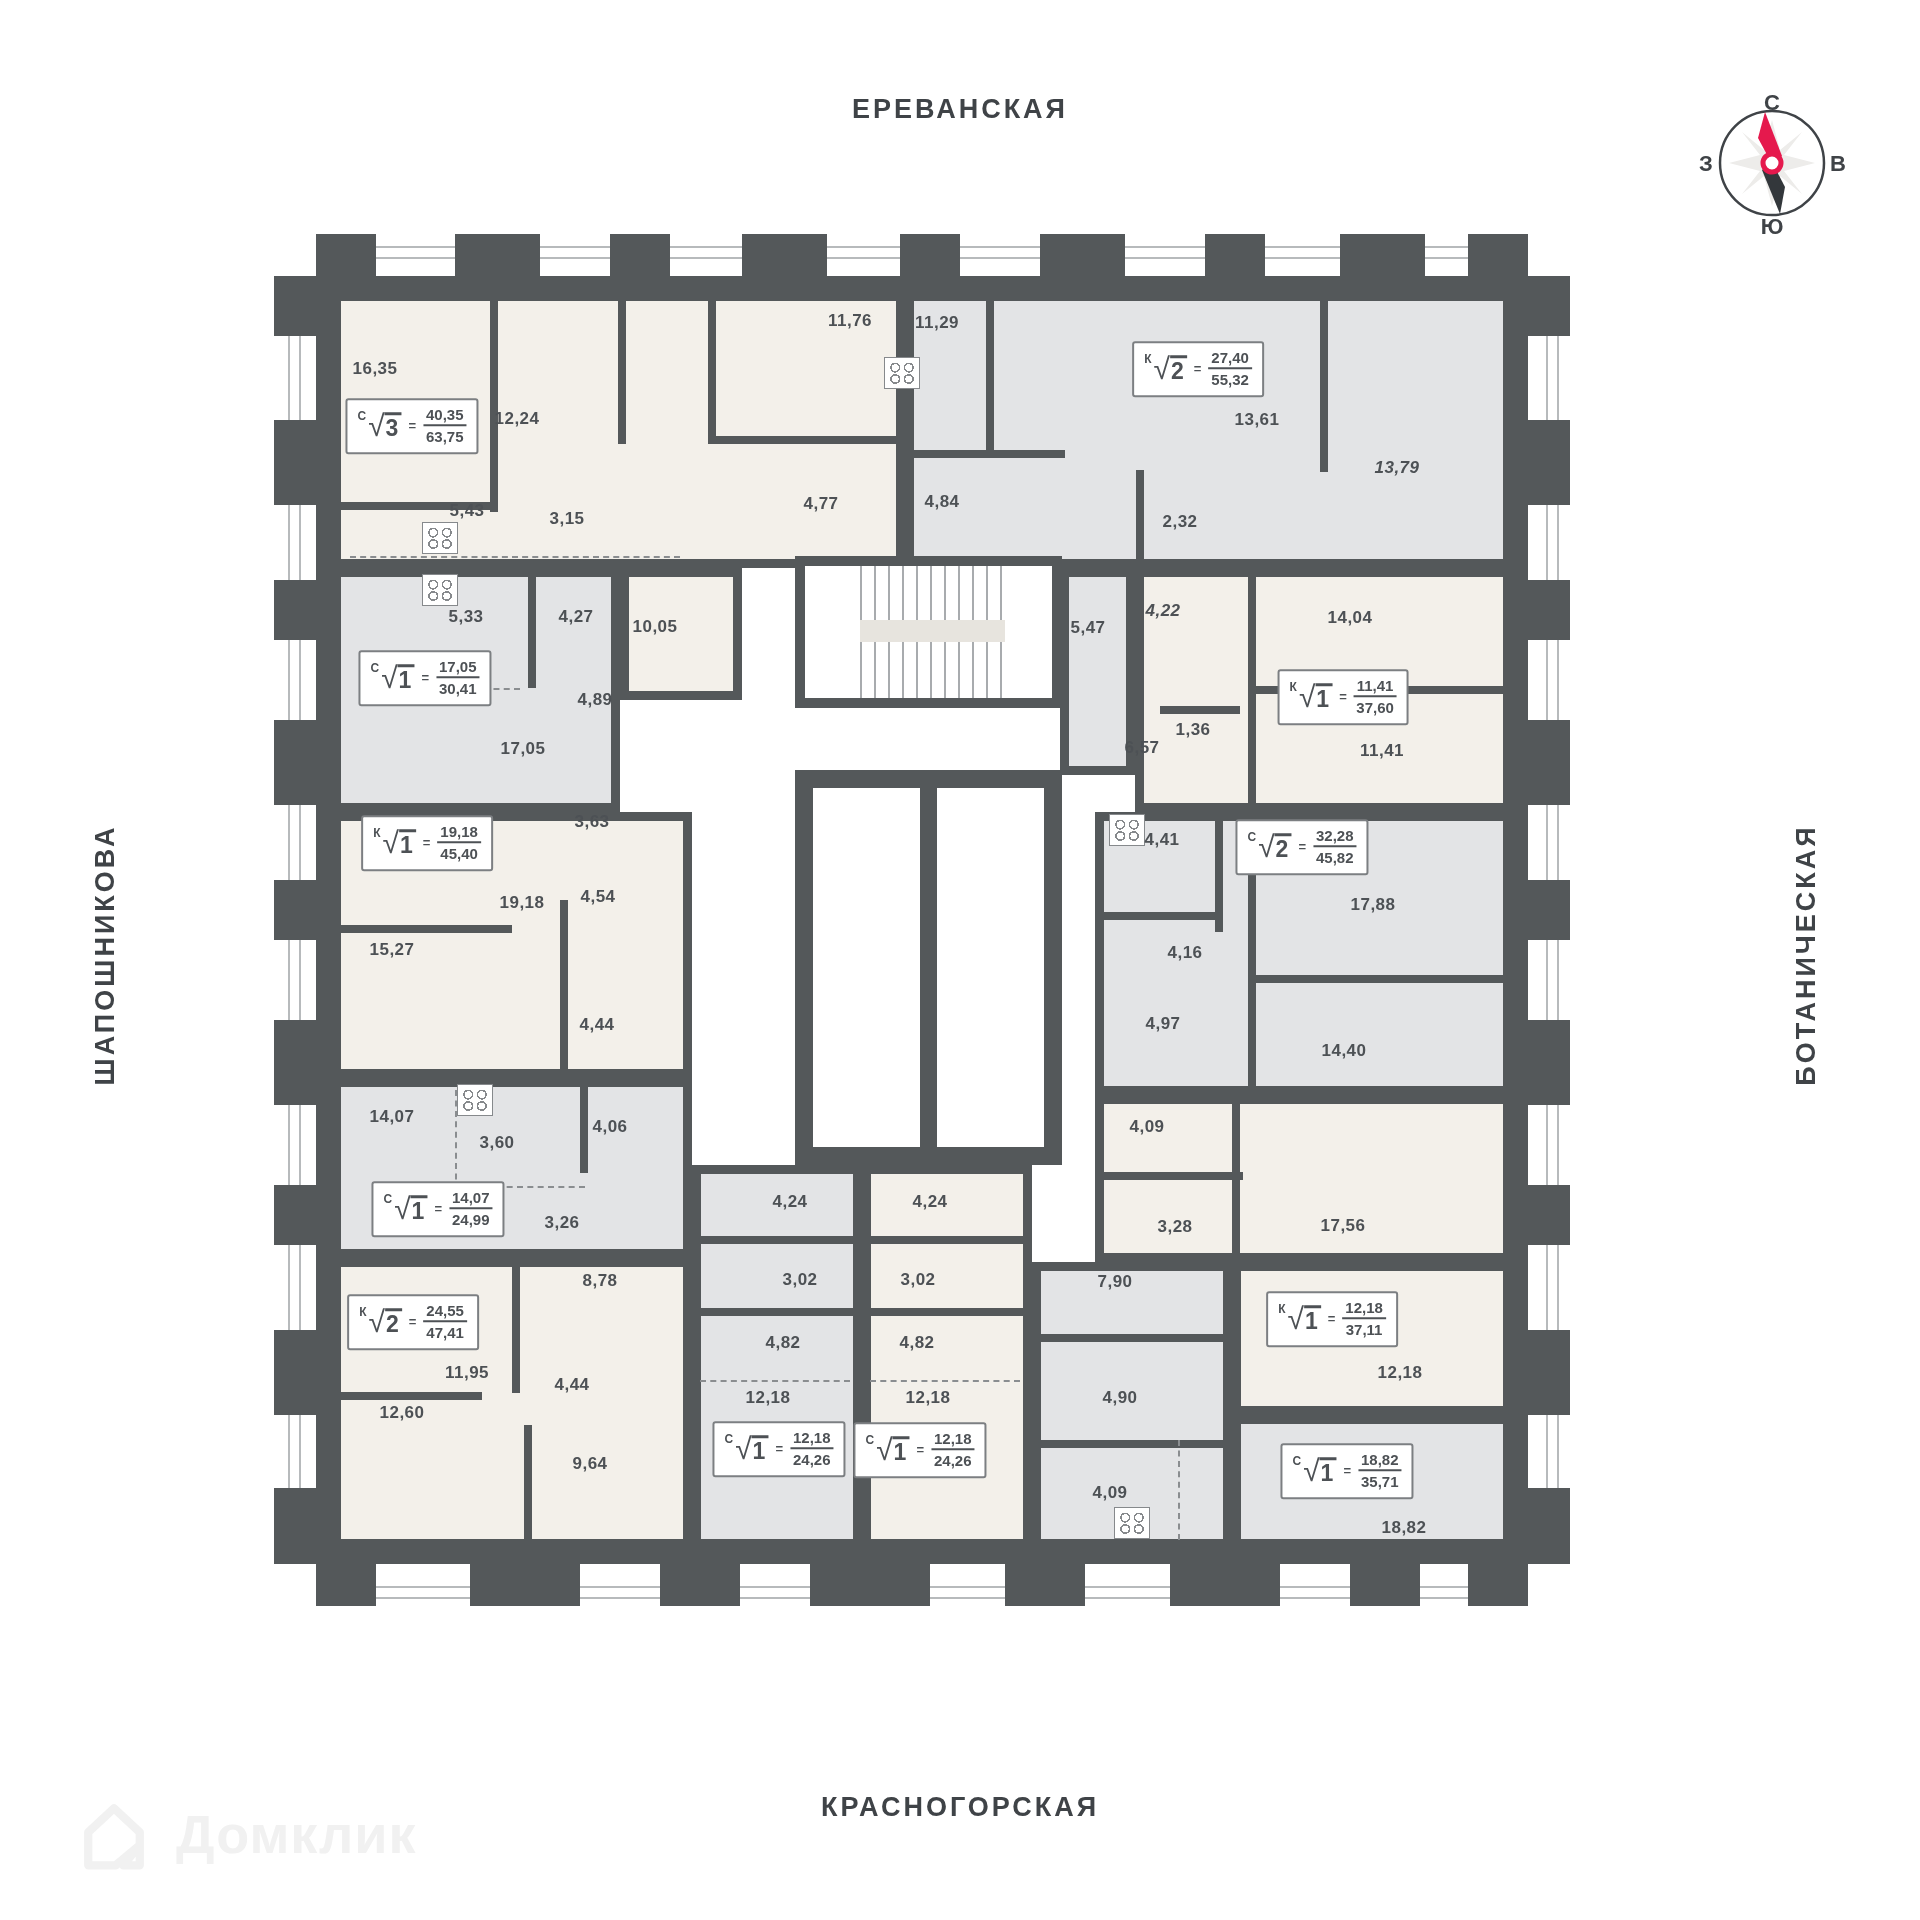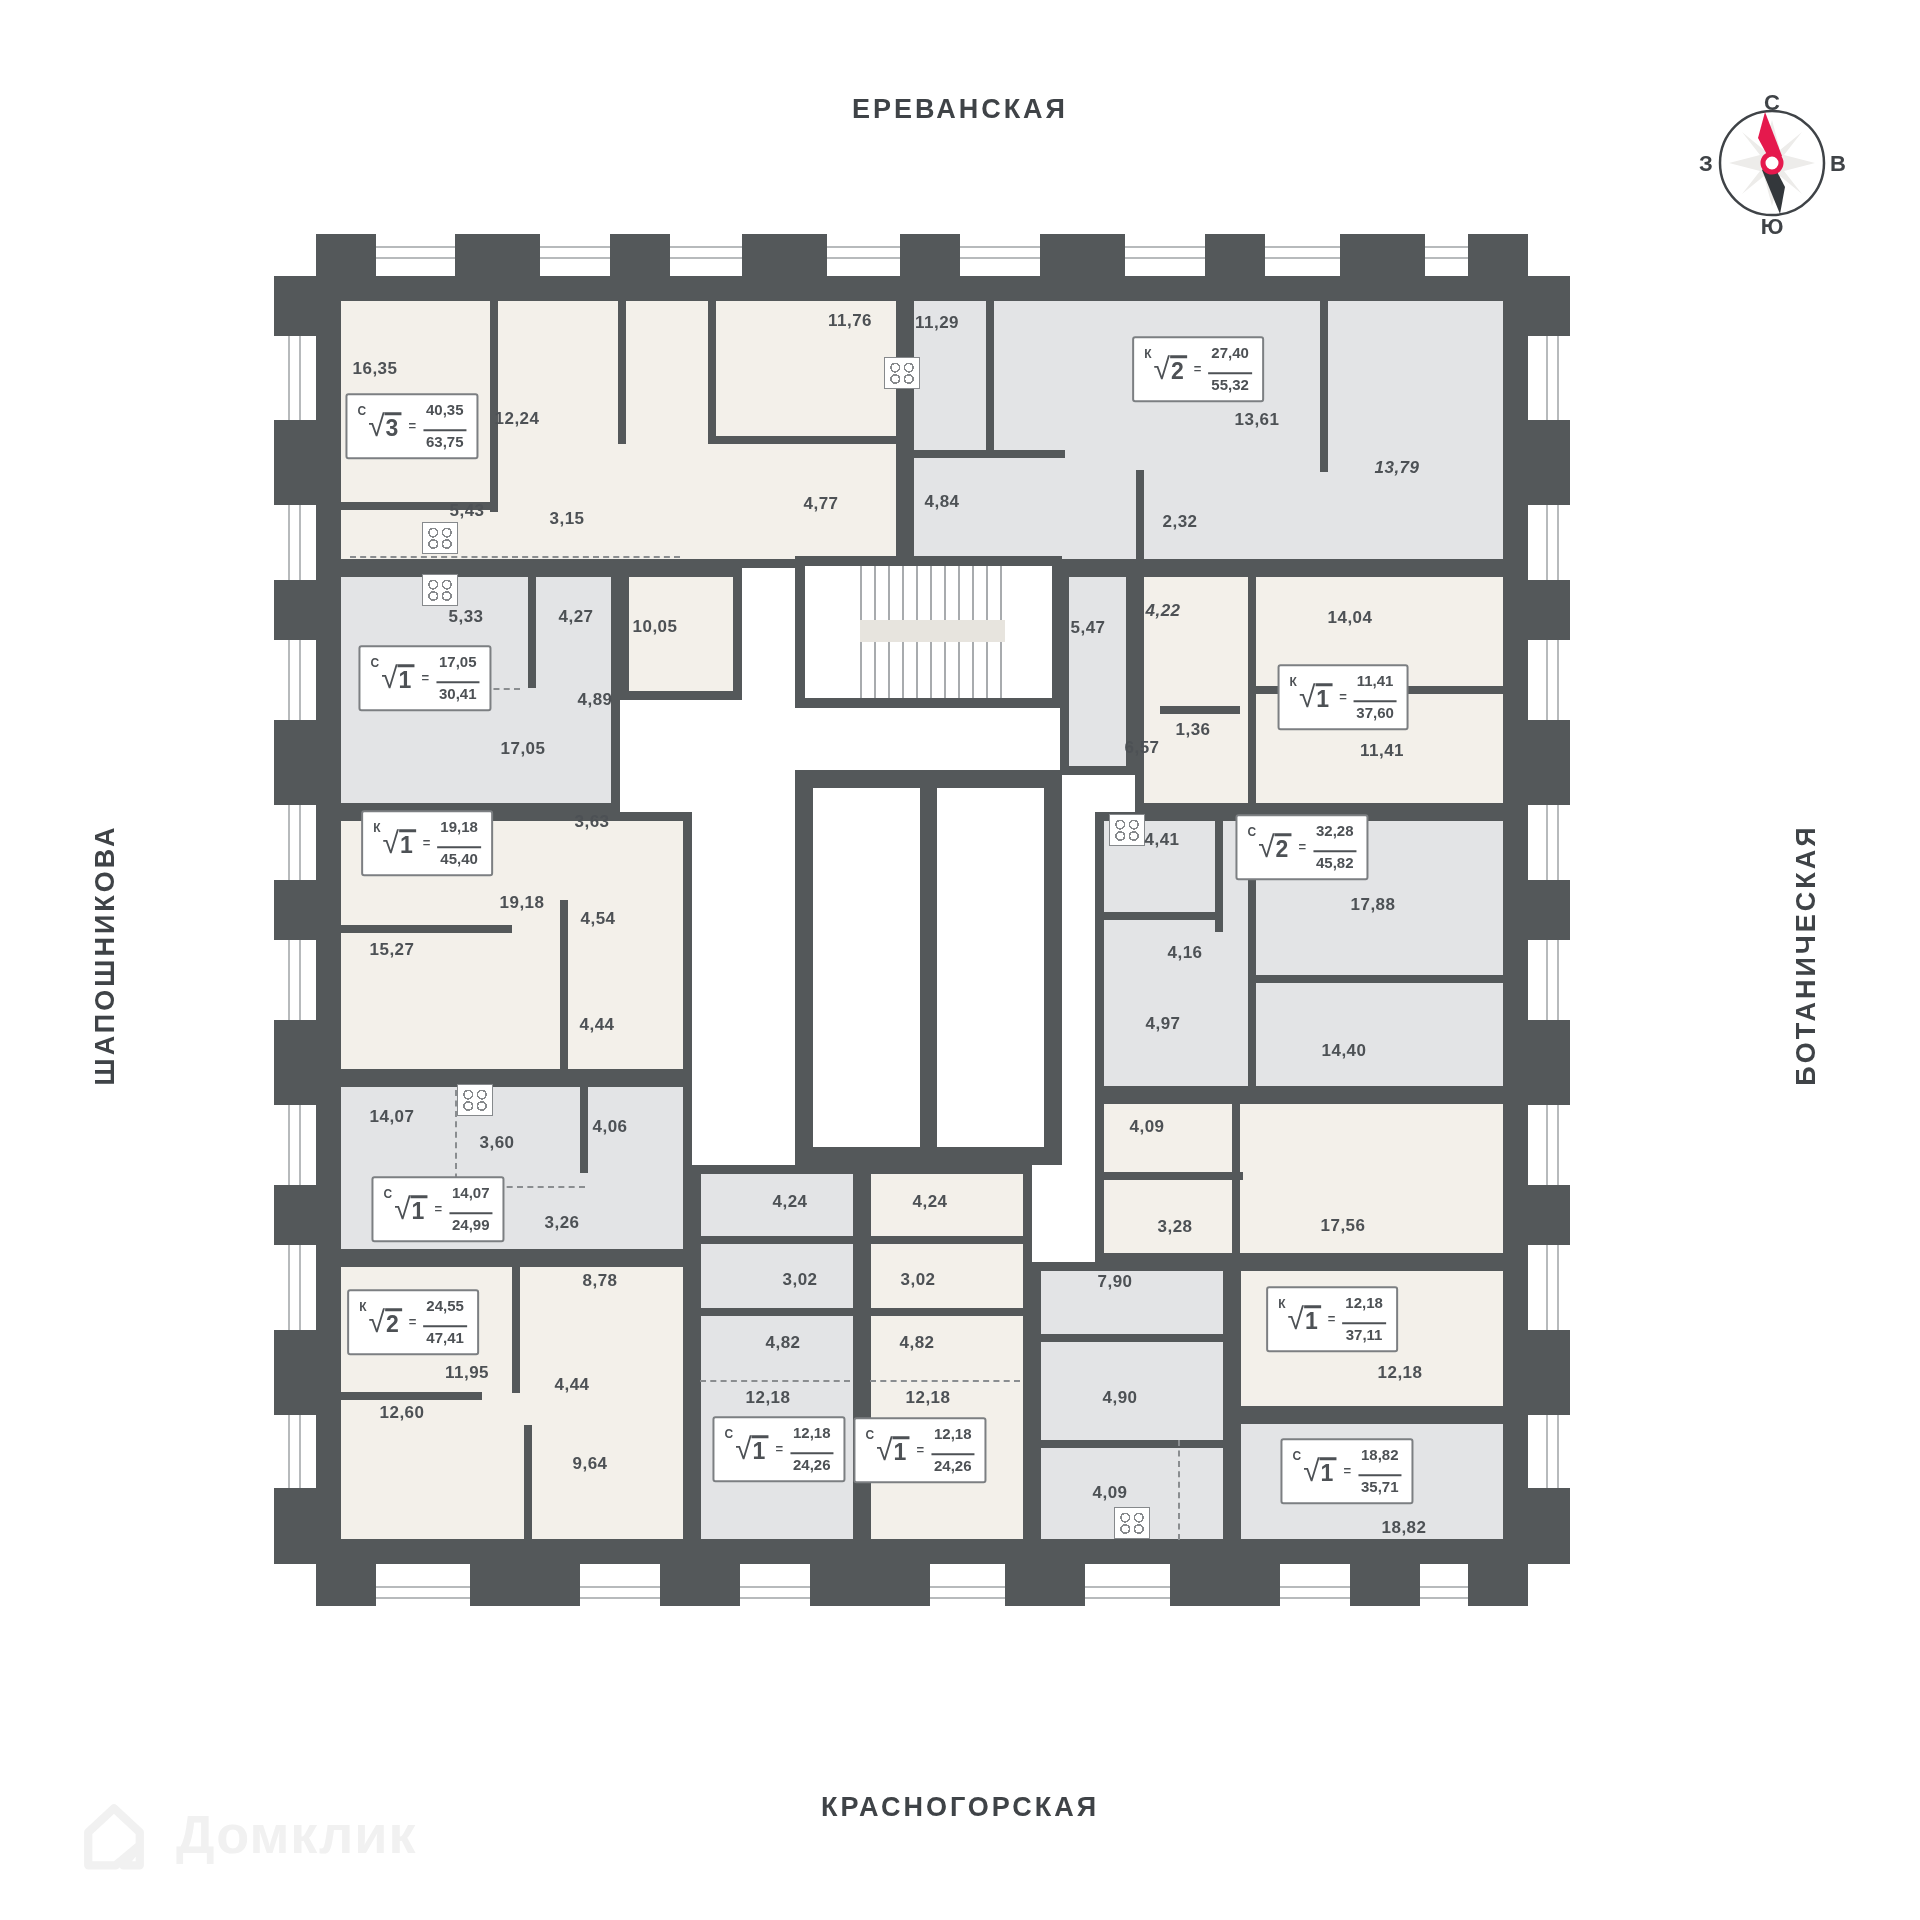--- a/index.html
+++ b/index.html
@@ -39,21 +39,21 @@
   .apt{
     position:absolute;transform:translate(-50%,-50%);
     background:#fff;border:2px solid #7c7f82;border-radius:3px;
     display:flex;align-items:center;gap:5px;padding:6px 10px;color:var(--ink);white-space:nowrap;z-index:5;
   }
   .al{font-size:12px;font-weight:700;align-self:flex-start;margin-top:3px}
   .art{font-size:30px;font-weight:400;line-height:.8;margin:0 -5px 0 -3px}
   .an{font-size:23px;font-weight:700;border-top:3px solid var(--ink);padding:2px 3px 0 1px;line-height:1}
   .ae{font-size:13px;font-weight:700;margin:0 2px}
   .af{display:flex;flex-direction:column;text-align:center;font-size:15px;font-weight:700;line-height:1.15}
-  .at{border-bottom:2px solid var(--ink);padding:0 3px 11px}
+  .at{border-bottom:2px solid var(--ink);padding:0 3px 1px}
   .ab{padding-top:2px}
   .stove{
     position:absolute;width:36px;height:32px;transform:translate(-50%,-50%);
     background-color:#fff;border:1.5px solid #86898c;box-sizing:border-box;
     background-image:
       radial-gradient(circle at 30% 32%, transparent 0 3.5px, #86898c 3.5px 5px, transparent 5px),
       radial-gradient(circle at 70% 32%, transparent 0 3.5px, #86898c 3.5px 5px, transparent 5px),
       radial-gradient(circle at 30% 70%, transparent 0 3.5px, #86898c 3.5px 5px, transparent 5px),
       radial-gradient(circle at 70% 70%, transparent 0 3.5px, #86898c 3.5px 5px, transparent 5px);
   }
@@ -206,21 +206,21 @@
       <span class="an">1</span>
       <span class="ae">=</span>
       <span class="af">
         <span class="at">17,05</span>
         <span class="ab">30,41</span>
       </span>
     </div>
     <div class="rl" style="left: 592px; top: 822px;">3,63</div>
     <div class="rl" style="left: 522px; top: 903px;">19,18</div>
     <div class="rl" style="left: 392px; top: 950px;">15,27</div>
-    <div class="rl" style="left: 598px; top: 919px;">4,54</div>
+    <div class="rl" style="left: 598px; top: 897px;">4,54</div>
     <div class="rl" style="left: 597px; top: 1025px;">4,44</div>
     <div class="apt" style="left: 427px; top: 843px;">
       <span class="al">К</span>
       <span class="art">√</span>
       <span class="an">1</span>
       <span class="ae">=</span>
       <span class="af">
         <span class="at">19,18</span>
         <span class="ab">45,40</span>
       </span>

